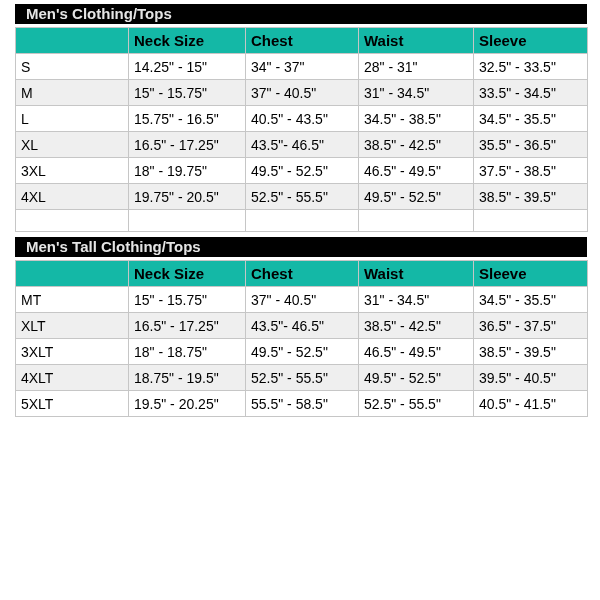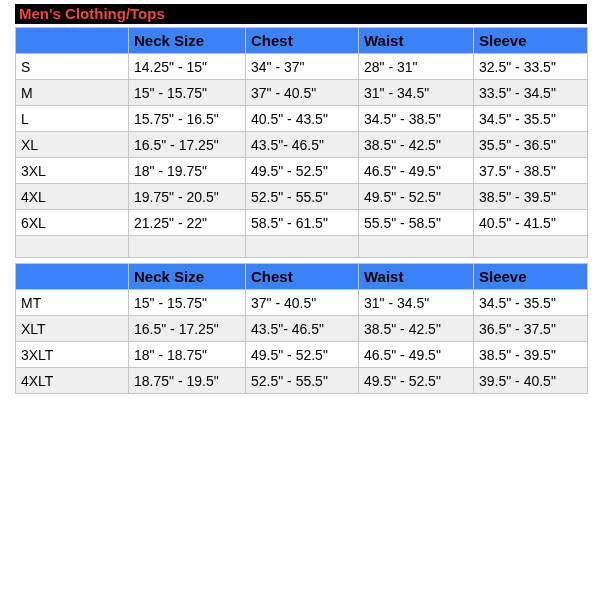--- a/index.html
+++ b/index.html
@@ -19,24 +19,24 @@
     padding: 4px 0 0 15px;
     overflow: hidden;
   }
   .size-table-block { margin: 0 0 5px 0; }
   .title-bar {
     box-sizing: border-box;
     width: 572px;
     height: 20px;
     line-height: 20px;
     background: #000000;
-    color: #ef4444;
+    color: #e5e5e5;
     font-weight: bold;
     font-size: 15px;
-    padding-left: 4px;
+    padding-left: 11px;
     margin-bottom: 3px;
     white-space: nowrap;
     overflow: hidden;
   }
   table.size-table {
     border-collapse: collapse;
     table-layout: fixed;
     width: 572px;
   }
   table.size-table th,
@@ -44,21 +44,21 @@
     border: 1px solid #c6c6c6;
     height: 25px;
     padding: 0 2px 0 5px;
     text-align: left;
     vertical-align: middle;
     font-size: 14px;
     white-space: nowrap;
     overflow: hidden;
   }
   table.size-table thead th {
-    background: #3b82f6;
+    background: #14b8a6;
     font-weight: bold;
     font-size: 15px;
   }
   table.size-table tbody tr:nth-child(odd) td { background: #ffffff; }
   table.size-table tbody tr:nth-child(even) td { background: #efefef; }
   table.size-table tr.blank-row td { height: 21px; }
   col.c0 { width: 113px; }
   col.c1 { width: 117px; }
   col.c2 { width: 113px; }
   col.c3 { width: 115px; }
@@ -124,39 +124,33 @@
             <td>46.5" - 49.5"</td>
             <td>37.5" - 38.5"</td>
           </tr>
           <tr>
             <td>4XL</td>
             <td>19.75" - 20.5"</td>
             <td>52.5" - 55.5"</td>
             <td>49.5" - 52.5"</td>
             <td>38.5" - 39.5"</td>
           </tr>
-          <tr>
-            <td>6XL</td>
-            <td>21.25" - 22"</td>
-            <td>58.5" - 61.5"</td>
-            <td>55.5" - 58.5"</td>
-            <td>40.5" - 41.5"</td>
-          </tr>
           <tr class="blank-row">
             <td></td>
             <td></td>
             <td></td>
             <td></td>
             <td></td>
           </tr>
         </tbody>
     </table>
   </div>
 
   <div class="size-table-block">
+    <div class="title-bar">Men's Tall Clothing/Tops</div>
     <table class="size-table">
       <colgroup>
         <col class="c0">
           <col class="c1">
           <col class="c2">
           <col class="c3">
           <col class="c4">
       </colgroup>
       <thead>
           <tr>
@@ -189,17 +183,24 @@
             <td>46.5" - 49.5"</td>
             <td>38.5" - 39.5"</td>
           </tr>
           <tr>
             <td>4XLT</td>
             <td>18.75" - 19.5"</td>
             <td>52.5" - 55.5"</td>
             <td>49.5" - 52.5"</td>
             <td>39.5" - 40.5"</td>
           </tr>
+          <tr>
+            <td>5XLT</td>
+            <td>19.5" - 20.25"</td>
+            <td>55.5" - 58.5"</td>
+            <td>52.5" - 55.5"</td>
+            <td>40.5" - 41.5"</td>
+          </tr>
         </tbody>
     </table>
   </div>
 
 </div>
 
 </body></html>

